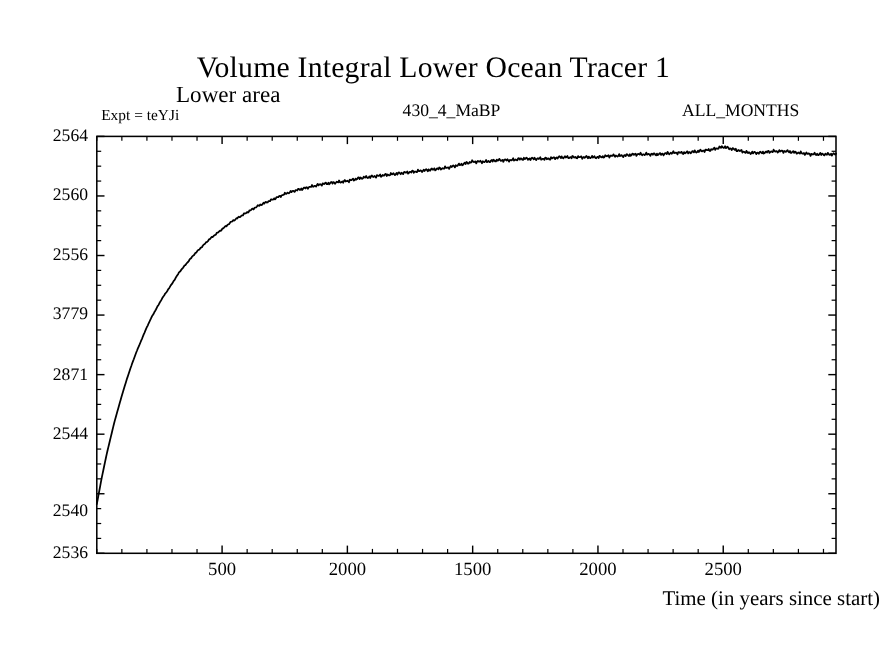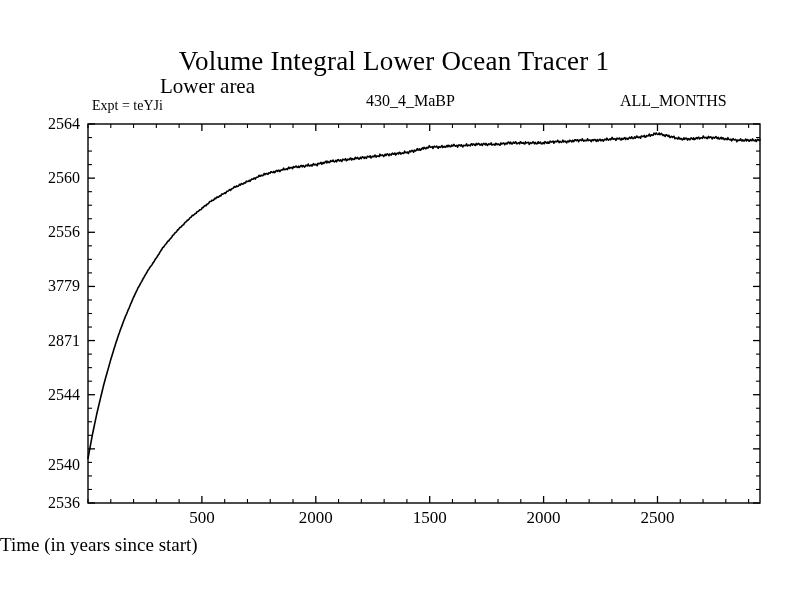--- a/index.html
+++ b/index.html
@@ -46,21 +46,21 @@
     left: 366px; top: 93px;
     font-size: 16px;
   }
   #label-months {
     left: 620px; top: 93px;
     font-size: 16px;
   }
   #xaxis-title {
     left: 0; top: 535px;
     width: 800px;
-    text-align: left;
+    text-align: right;
     font-size: 19px;
   }
   .ytick-label {
     position: absolute;
     right: 0;
     width: 60px;
     text-align: right;
     font-size: 16px;
     transform: translateY(-50%);
     white-space: nowrap;

